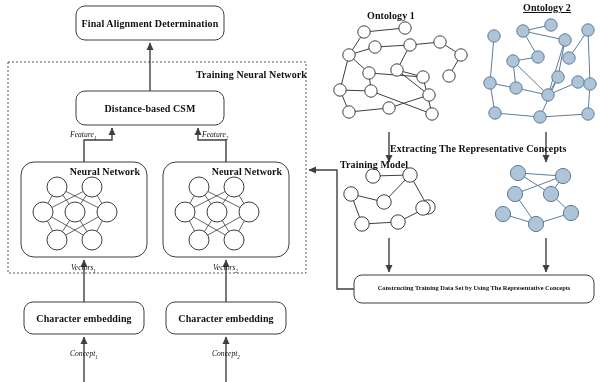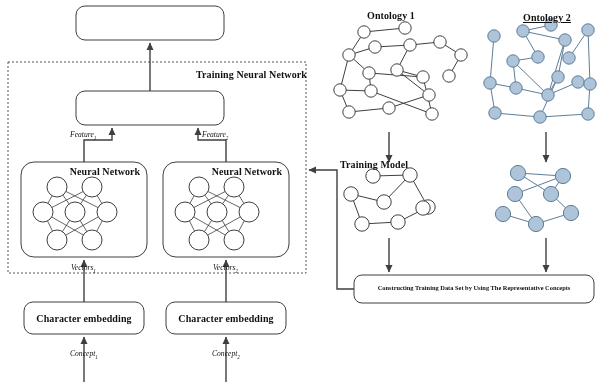--- a/index.html
+++ b/index.html
@@ -211,21 +211,23 @@
         <circle cx="518" cy="173" r="7.6" fill="#aec4d8" stroke="#5d7d99" stroke-width="1"></circle>
         <circle cx="563" cy="176" r="7.6" fill="#aec4d8" stroke="#5d7d99" stroke-width="1"></circle>
         <circle cx="515" cy="194" r="7.6" fill="#aec4d8" stroke="#5d7d99" stroke-width="1"></circle>
         <circle cx="551" cy="194" r="7.6" fill="#aec4d8" stroke="#5d7d99" stroke-width="1"></circle>
         <circle cx="503" cy="214" r="7.6" fill="#aec4d8" stroke="#5d7d99" stroke-width="1"></circle>
         <circle cx="536" cy="224" r="7.6" fill="#aec4d8" stroke="#5d7d99" stroke-width="1"></circle>
         <circle cx="571" cy="213" r="7.6" fill="#aec4d8" stroke="#5d7d99" stroke-width="1"></circle>
       </g>
 </svg>
 
-
+<div class="lbl boxlabel" style="left:76px;top:18px;width:148px;">Final Alignment Determination</div>
+
+<div class="lbl boxlabel" style="left:76px;top:103px;width:148px;">Distance-based CSM</div>
 
 <div class="lbl boxlabel" style="left:196px;top:69px;width:105px;text-align:center;">Training Neural Network</div>
 
 <div class="lbl boxlabel" style="left:63px;top:166px;width:84px;">Neural Network</div>
 
 <div class="lbl boxlabel" style="left:205px;top:166px;width:84px;">Neural Network</div>
 
 <div class="lbl boxlabel" style="left:24px;top:313px;width:120px;">Character embedding</div>
 
 <div class="lbl boxlabel" style="left:166px;top:313px;width:120px;">Character embedding</div>
@@ -250,18 +252,19 @@
 
 <div class="lbl italic" style="left:70px;top:350px;">
   <span>Concept</span><sub>1</sub>
 </div>
 <div class="lbl italic" style="left:212px;top:350px;">
   <span>Concept</span><sub>2</sub>
 </div>
 
 <div class="lbl boxlabel" style="left:300px;top:159px;width:60px;text-align:left;margin-left:40px;">Training Model</div>
 
+<div class="lbl boxlabel" style="left:390px;top:143px;width:160px;">Extracting The Representative Concepts</div>
 
 <div class="lbl boxlabel" style="left:356px;top:10px;width:70px;">Ontology 1</div>
 
-<div class="lbl boxlabel" style="left:512px;top:12px;width:70px;text-decoration:underline;">Ontology 2</div>
+<div class="lbl boxlabel" style="left:512px;top:2px;width:70px;text-decoration:underline;">Ontology 2</div>
 
 </div>
 
 </body></html>

